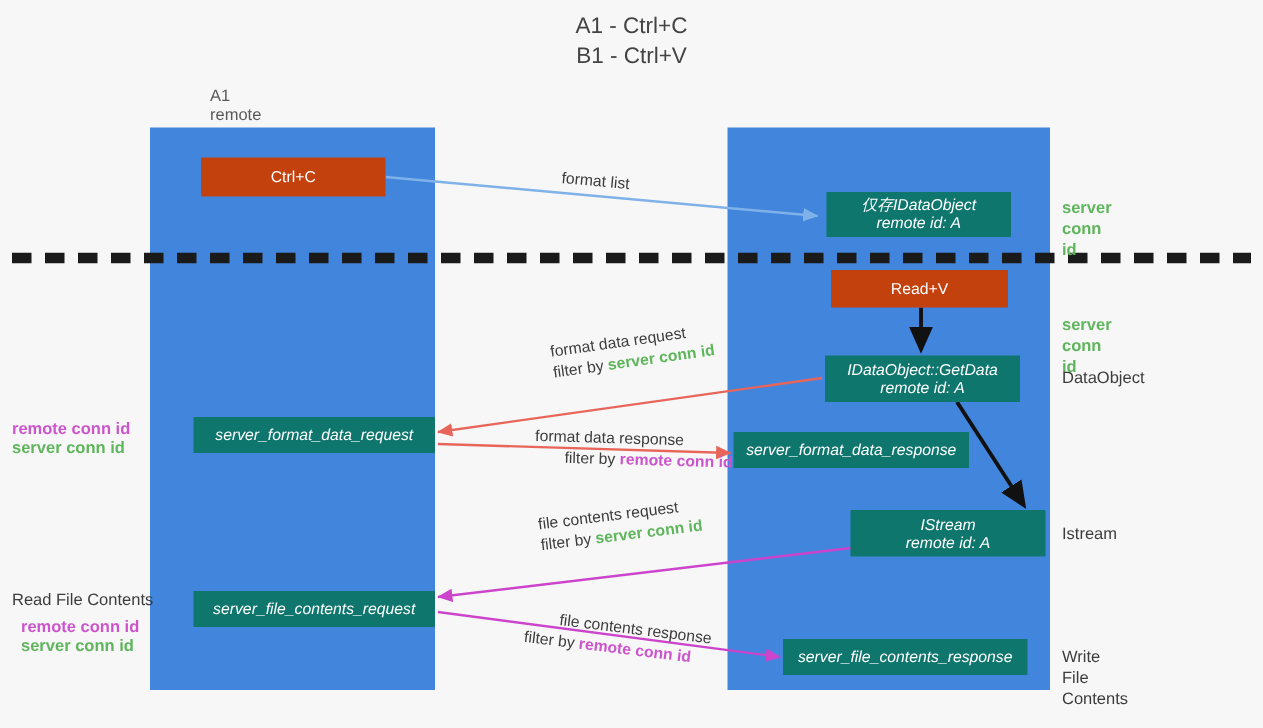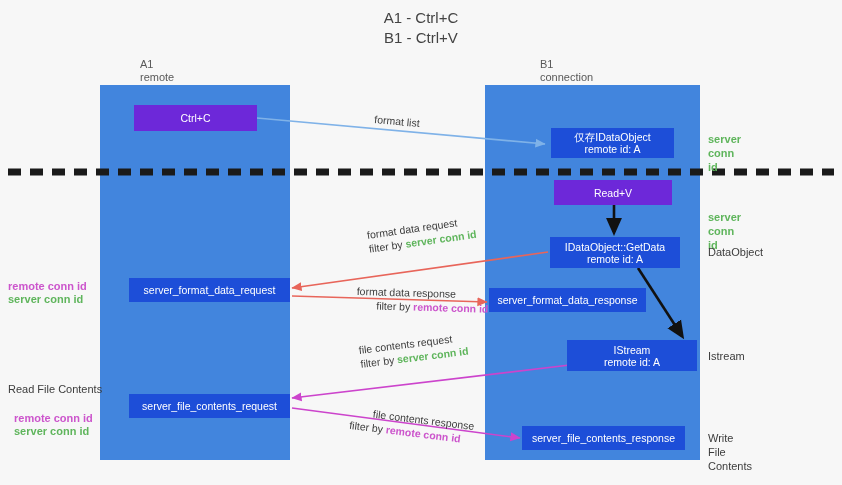--- a/index.html
+++ b/index.html
@@ -33,22 +33,22 @@
   .box{
     position:absolute;
     display:flex;align-items:center;justify-content:center;
     flex-direction:column;
     text-align:center;
     color:#ffffff;
     font-size:10.5px;
     line-height:12px;
     box-sizing:border-box;
   }
-  .box.orange{background:#1d4ed8;}
-  .box.green{background:#6d28d9;}
+  .box.orange{background:#0f766e;font-style:italic;}
+  .box.green{background:#c2410c;}
   .box .l2{display:block;}
 
   
   .note{position:absolute;font-size:11px;line-height:14px;}
   .note.green{color:#5fb55c;font-weight:bold;}
   .note.purple{color:#cc55cc;font-weight:bold;}
   .note.grey{color:#3c3c3c;}
 
   
   .elabel{
@@ -66,24 +66,20 @@
 <div id="canvas">
 
   <div class="title">
     <div>A1 - Ctrl+C</div>
     <div>B1 - Ctrl+V</div>
   </div>
 
   <div class="lane-head" style="left:140px;top:58px;width:110px;">
     <div>A1</div>
     <div>remote</div>
-  </div>
-  <div class="lane-head" style="left:540px;top:58px;width:110px;">
-    <div>B1</div>
-    <div>connection</div>
   </div>
 
   <div class="lane" style="left:100px;top:85px;width:190px;height:375px;"></div>
   <div class="lane" style="left:485px;top:85px;width:215px;height:375px;"></div>
 
   <svg viewBox="0 0 842 485">
     <defs>
       <marker id="ah-blue" markerWidth="7" markerHeight="7" refX="6" refY="3.2" orient="auto">
         <path d="M0,0.4 L6.4,3.2 L0,6 z" fill="#7fb2e8"></path>
       </marker>
@@ -156,21 +152,21 @@
 
   <div class="note green" style="left:708px;top:132px;">server conn id</div>
   <div class="note green" style="left:708px;top:210px;">server conn id</div>
   <div class="note grey" style="left:708px;top:245px;">DataObject</div>
   <div class="note grey" style="left:708px;top:349px;">Istream</div>
   <div class="note grey" style="left:708px;top:431px;">Write File Contents</div>
 
   <div class="note purple" style="left:8px;top:279px;">remote conn id</div>
   <div class="note green" style="left:8px;top:292px;">server conn id</div>
 
-  <div class="note grey" style="left:8px;top:382px;">Read File Contents</div>
+  <div class="note grey" style="left:8px;top:393px;">Read File Contents</div>
   <div class="note purple" style="left:14px;top:411px;">remote conn id</div>
   <div class="note green" style="left:14px;top:424px;">server conn id</div>
 
   <div class="elabel" style="left:375px;top:112px;transform:rotate(5.2deg);">
     <span>format list</span>
   </div>
 
   <div class="elabel" style="left:366px;top:228px;transform:rotate(-8deg);">
     <div>format data request</div>
     <div><span>filter by </span><span class="g">server conn id</span></div>

